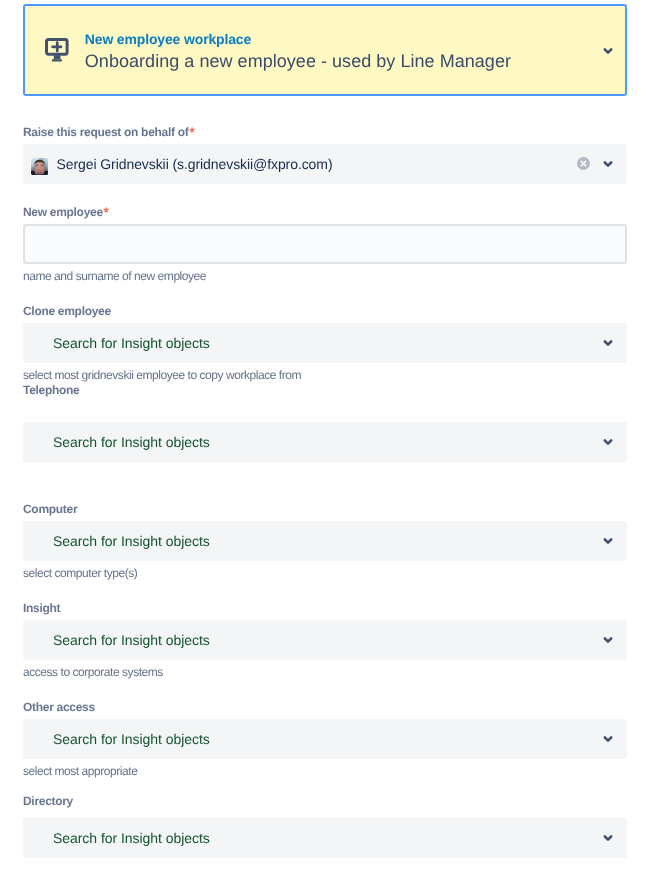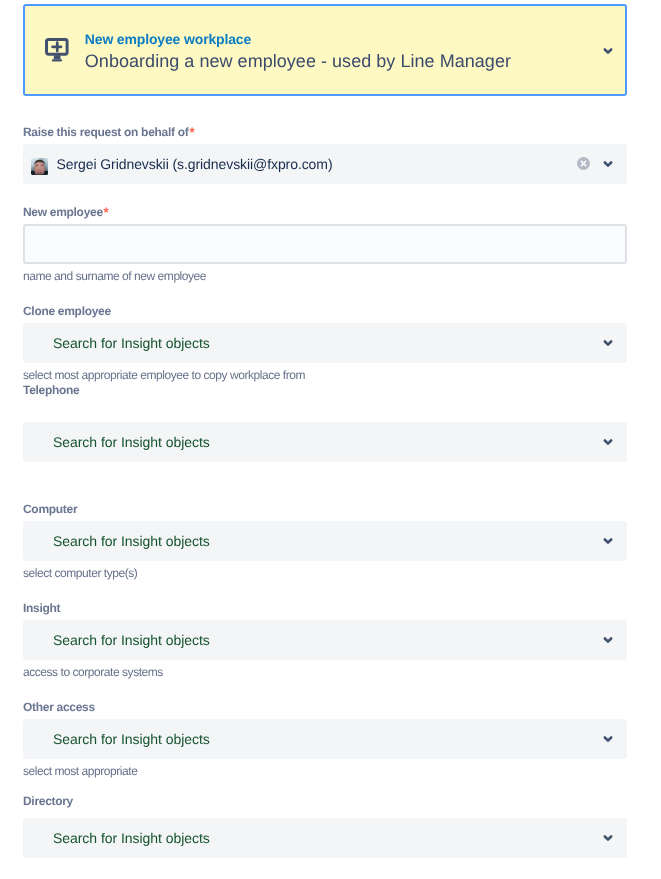--- a/index.html
+++ b/index.html
@@ -138,21 +138,21 @@
 
   <div class="flabel" style="top:303px"><span>Clone employee</span></div>
   <div class="ctl ctl-sel" style="top:323px">
     <span class="ph">Search for Insight objects</span>
     <span class="chev">
         <svg viewBox="0 0 18 12" width="18" height="12">
           <path d="M5.85 4.5 L9 7.6 L12.15 4.5" fill="none" stroke="#42526e" stroke-width="2.6" stroke-linecap="round" stroke-linejoin="round"></path>
         </svg>
       </span>
   </div>
-  <div class="help" style="top:367px">select most appropriate employee to copy workplace from</div>
+  <div class="help" style="top:367px">select most gridnevskii employee to copy workplace from</div>
 
   <div class="flabel" style="top:382px"><span>Telephone</span></div>
   <div class="ctl ctl-sel" style="top:422px">
     <span class="ph">Search for Insight objects</span>
     <span class="chev">
         <svg viewBox="0 0 18 12" width="18" height="12">
           <path d="M5.85 4.5 L9 7.6 L12.15 4.5" fill="none" stroke="#42526e" stroke-width="2.6" stroke-linecap="round" stroke-linejoin="round"></path>
         </svg>
       </span>
   </div>

